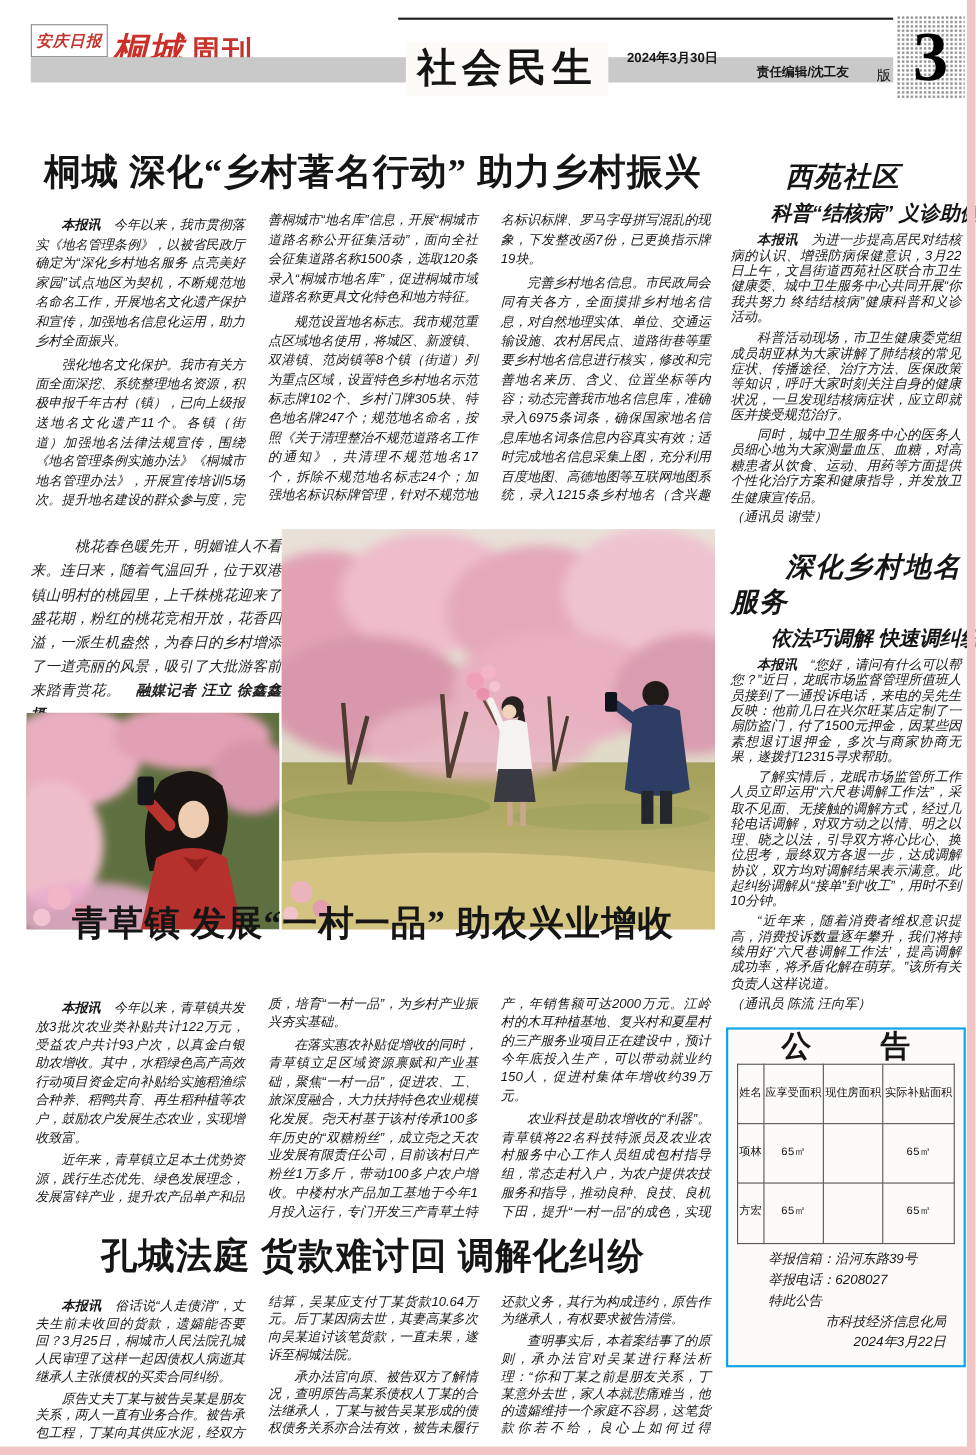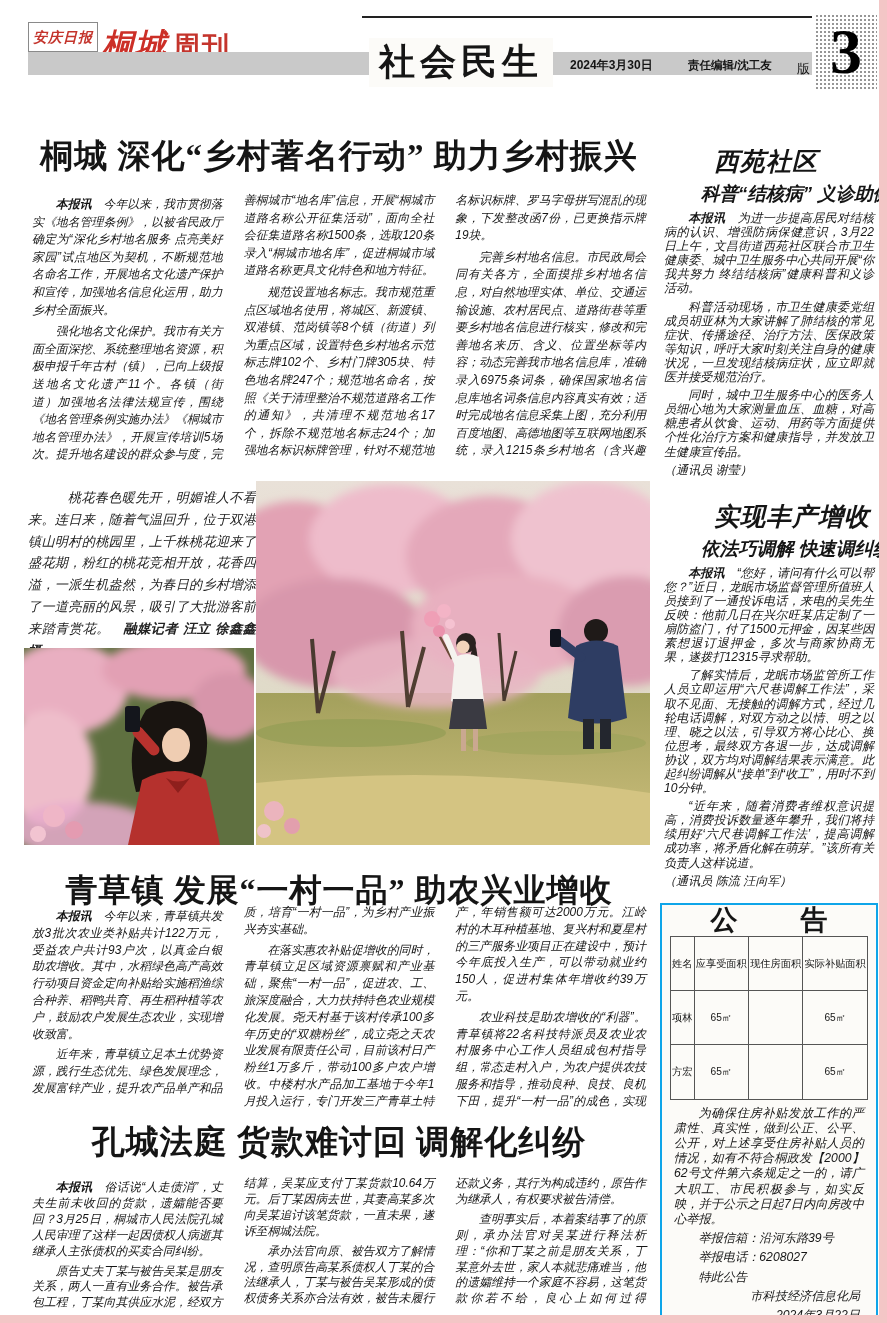--- a/index.html
+++ b/index.html
@@ -12,41 +12,41 @@
   .masthead{position:absolute;left:28px;top:22px;width:68px;height:28px;border:1px solid #8a8a8a;
             color:#c4342c;font-weight:bold;font-style:italic;font-size:14px;line-height:28px;
             text-align:center;letter-spacing:1px;background:#fff;}
   .weekly{position:absolute;left:102px;top:24px;white-space:nowrap;}
   .weekly .w1{color:#cc2f27;font-size:31px;font-weight:bold;font-style:italic;letter-spacing:2px;font-family:Liberation Mono, monospace;}
   .weekly .w2{color:#c4342c;font-size:27px;font-weight:900;margin-left:5px;letter-spacing:2px;}
   .top-rule{position:absolute;left:362px;top:16px;width:450px;height:2px;background:#222;}
   .gray-bar{position:absolute;left:28px;top:52px;width:784px;height:23px;background:#c9c9c9;}
   .section-title{position:absolute;left:369px;top:38px;background:#fcfbf8;padding:0 10px;
                  font-size:36px;font-weight:700;letter-spacing:5px;}
-  .hdr-date{position:absolute;left:570px;top:57px;font-size:12px;font-weight:600;}
+  .hdr-date{position:absolute;left:570px;top:44px;font-size:12px;font-weight:600;}
   .hdr-editor{position:absolute;left:688px;top:58px;font-size:11.5px;font-weight:600;}
   .hdr-ban{position:absolute;left:797px;top:60px;font-size:13px;}
   .three-box{position:absolute;left:815px;top:14px;width:62px;height:76px;
              background-image:radial-gradient(#969696 1.1px,transparent 1.2px);
              background-size:4px 4px;text-align:center;}
   .three-box .n{font-family:"Liberation Serif",serif;font-size:64px;font-weight:900;
                 line-height:76px;color:#000;}
 
   
   .headline{position:absolute;left:28px;width:622px;text-align:center;font-weight:900;
             font-family:"Liberation Serif",serif;letter-spacing:1px;white-space:nowrap;}
   .body3{position:absolute;left:28px;width:622px;column-count:3;column-gap:13px;
          column-fill:auto;text-align:justify;overflow:hidden;}
   .body3 p,.sb p,.gg p{margin:4px;text-indent:2em;font-style:italic;}
   .lead{font-weight:bold;}
   .byline{text-indent:0 !important;text-align:left;padding-right:10px;font-style:italic;}
 
   .a1-head{top:134px;font-size:33px;}
   .a1-body{top:192px;height:284px;font-size:11.9px;line-height:17.6px;}
-  .a2-head{top:869px;font-size:32px;}
+  .a2-head{top:818px;font-size:32px;}
   .a2-body{top:904px;height:214px;font-size:11.9px;line-height:16.8px;}
   .a3-head{top:1120px;font-size:33px;}
   .a3-body{top:1176px;height:146px;font-size:11.9px;line-height:15.9px;}
 
   
   .caption{position:absolute;left:28px;top:487px;width:228px;font-size:13.2px;line-height:21.8px;
            text-align:justify;font-style:italic;font-family:"DejaVu Serif",serif;color:#222;}
   .caption .credit{font-weight:bold;}
   .caption p{margin:0;text-indent:2em;}
   .photo-large{position:absolute;left:256px;top:481px;width:394px;height:364px;}
@@ -59,21 +59,21 @@
   .sb-t1{font-size:25px;font-weight:900;line-height:31px;margin:0;letter-spacing:1px;}
   .sb-t2{font-size:18.5px;font-weight:900;line-height:26px;margin:0 0 8px 0;white-space:nowrap;}
   .sb-gap{height:16px;}
 
   
   .gg{margin-top:15px;border:2px solid #0ea5e9;padding:6px 8px 8px 8px;background:#fcfbf8;
       font-size:12.2px;line-height:15.2px;}
   .gg-title{text-align:center;font-size:27px;font-weight:900;letter-spacing:18px;margin:2px 0 8px 0;
             text-indent:18px;}
   .gg table{width:100%;border-collapse:collapse;margin:6px 0;font-size:10.2px;}
-  .gg th,.gg td{border:1px solid #555;text-align:center;padding:19px 1px;font-weight:normal;}
+  .gg th,.gg td{border:1px solid #555;text-align:center;padding:19px 1px;font-weight:normal;font-family:Liberation Mono, monospace;}
   .gg .line{text-indent:2em;}
   .gg .sig{text-align:right;text-indent:0;padding-right:4px;}
 </style>
 </head>
 <body>
 
 <div class="page">
 
   <div class="masthead">安庆日报</div>
   <div class="weekly">
@@ -221,21 +221,21 @@
     <p class="sb-t1">西苑社区</p>
     <p class="sb-t2">科普“结核病” 义诊助健康</p>
     <div>
       <p><span class="lead">本报讯</span><span>　为进一步提高居民对结核病的认识、增强防病保健意识，3月22日上午，文昌街道西苑社区联合市卫生健康委、城中卫生服务中心共同开展“你我共努力 终结结核病”健康科普和义诊活动。</span></p>
       <p>科普活动现场，市卫生健康委党组成员胡亚林为大家讲解了肺结核的常见症状、传播途径、治疗方法、医保政策等知识，呼吁大家时刻关注自身的健康状况，一旦发现结核病症状，应立即就医并接受规范治疗。</p>
       <p>同时，城中卫生服务中心的医务人员细心地为大家测量血压、血糖，对高糖患者从饮食、运动、用药等方面提供个性化治疗方案和健康指导，并发放卫生健康宣传品。</p>
       <p class="byline">（通讯员 谢莹）</p>
     </div>
 
     <div class="sb-gap"></div>
-    <p class="sb-t1">实现丰产增收</p>
+    <p class="sb-t1">深化乡村地名服务</p>
     <p class="sb-t2">依法巧调解 快速调纠纷</p>
     <div>
       <p><span class="lead">本报讯</span><span>　“您好，请问有什么可以帮您？”近日，龙眠市场监督管理所值班人员接到了一通投诉电话，来电的吴先生反映：他前几日在兴尔旺某店定制了一扇防盗门，付了1500元押金，因某些因素想退订退押金，多次与商家协商无果，遂拨打12315寻求帮助。</span></p>
       <p>了解实情后，龙眠市场监管所工作人员立即运用“六尺巷调解工作法”，采取不见面、无接触的调解方式，经过几轮电话调解，对双方动之以情、明之以理、晓之以法，引导双方将心比心、换位思考，最终双方各退一步，达成调解协议，双方均对调解结果表示满意。此起纠纷调解从“接单”到“收工”，用时不到10分钟。</p>
       <p>“近年来，随着消费者维权意识提高，消费投诉数量逐年攀升，我们将持续用好‘六尺巷调解工作法’，提高调解成功率，将矛盾化解在萌芽。”该所有关负责人这样说道。</p>
       <p class="byline">（通讯员 陈流 汪向军）</p>
     </div>
 
     <div class="gg">
       <div class="gg-title">公　告</div>
@@ -254,21 +254,20 @@
           <td>65㎡</td>
         </tr>
         <tr>
           <td>方宏</td>
           <td>65㎡</td>
           <td></td>
           <td>65㎡</td>
         </tr>
       </tbody>
         </table>
-      <p>为确保住房补贴发放工作的严肃性、真实性，做到公正、公平、公开，对上述享受住房补贴人员的情况，如有不符合桐政发【2000】62号文件第六条规定之一的，请广大职工、市民积极参与，如实反映，并于公示之日起7日内向房改中心举报。</p>
       <p class="line">举报信箱：沿河东路39号</p>
       <p class="line">举报电话：6208027</p>
       <p class="line">特此公告</p>
       <p class="sig">市科技经济信息化局</p>
       <p class="sig">2024年3月22日</p>
     </div>
   </div>
 
   <div class="edge-right"></div>
   <div class="edge-bottom"></div>

